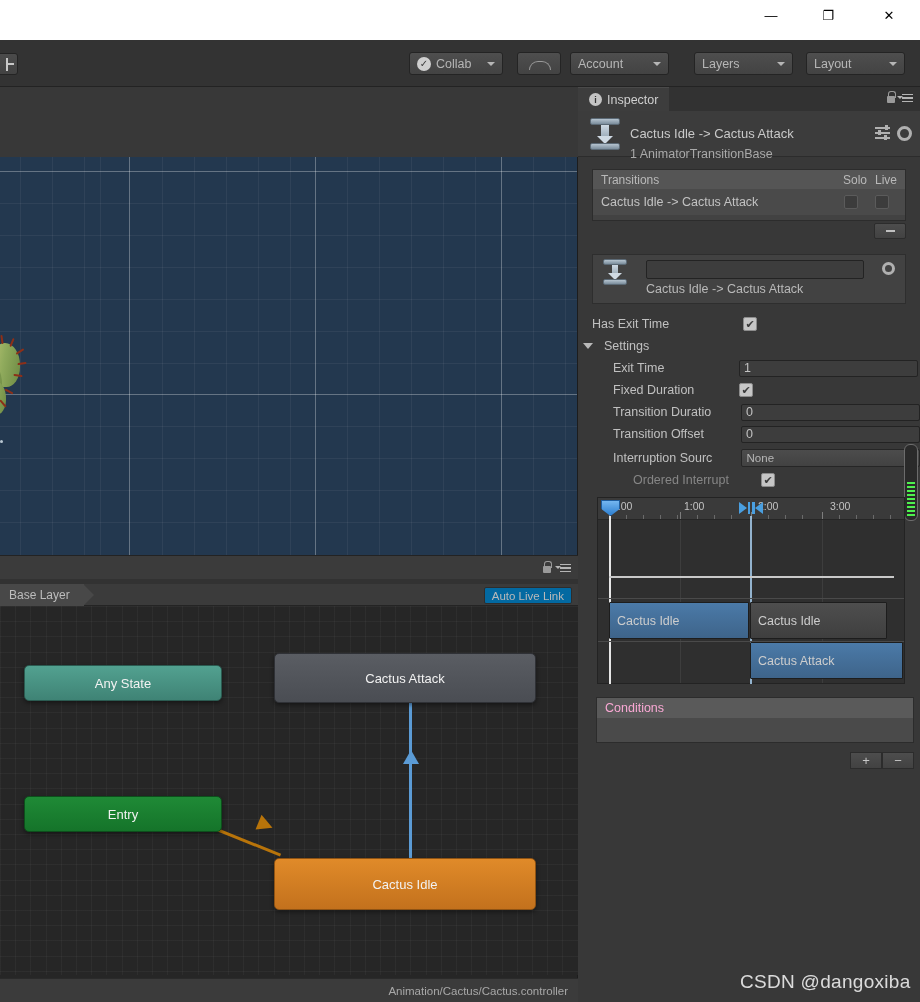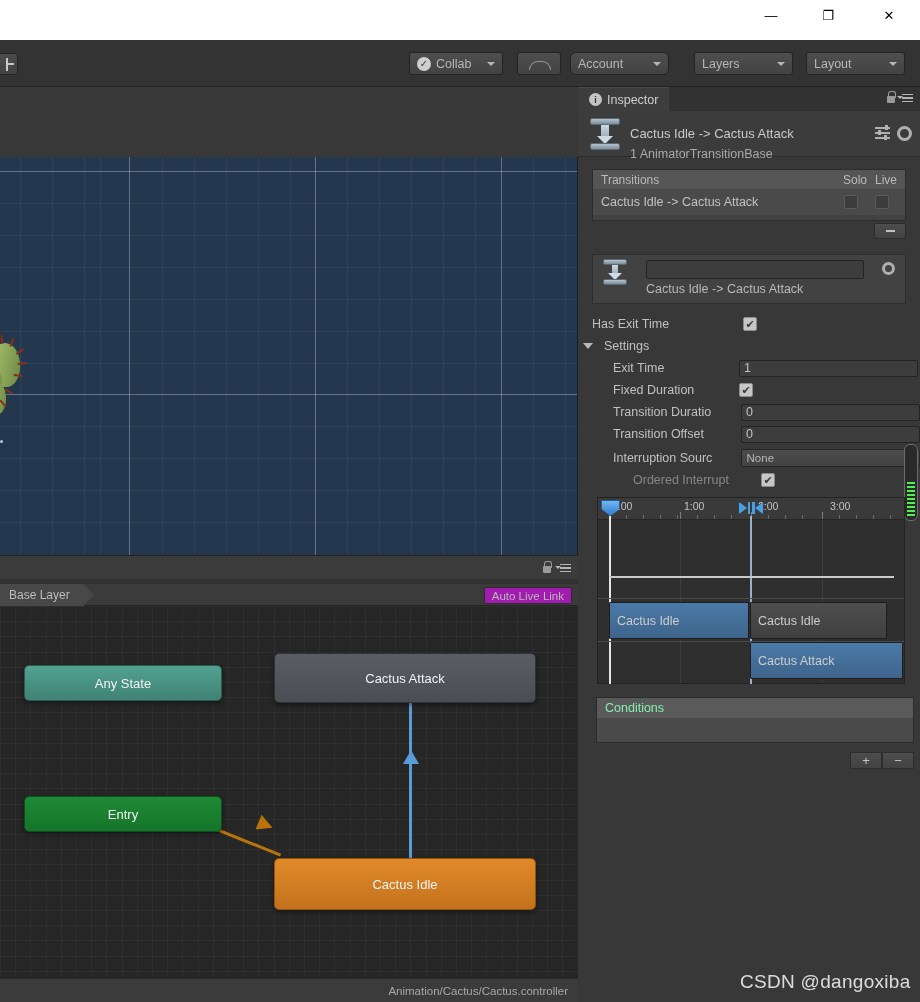--- a/index.html
+++ b/index.html
@@ -144,21 +144,21 @@
     height: 22px; padding: 0 14px 0 9px; background: #484848;
     color: #bcbcbc; font-size: 12px; display: flex; align-items: center; position: relative;
   }
   .crumb::after {
     content: ""; position: absolute; right: -10px; top: 0;
     border-top: 11px solid transparent; border-bottom: 11px solid transparent;
     border-left: 11px solid #484848;
   }
   .live-link {
     position: absolute; right: 6px; top: 3px; height: 17px; padding: 0 7px;
-    background: #a21caf; border: 1px solid #2d2d2d; border-radius: 2px;
+    background: #0369a1; border: 1px solid #2d2d2d; border-radius: 2px;
     color: #b9b9b9; font-size: 11.5px; display: flex; align-items: center;
   }
   .anim-canvas {
     position: absolute; left: 0; top: 27px; width: 578px; height: 369px;
     background:
       repeating-linear-gradient(to right, rgba(255,255,255,0.035) 0 1px, transparent 1px 15.2px),
       repeating-linear-gradient(to bottom, rgba(255,255,255,0.035) 0 1px, transparent 1px 15.2px),
       #262626;
     overflow: hidden;
   }
@@ -325,21 +325,21 @@
   .clip { position: absolute; height: 37px; border: 1px solid #1d1d1d; border-radius: 1px;
           display: flex; align-items: center; padding-left: 7px; color: #cdcdcd; font-size: 12.5px; }
   .clip.sel { background: linear-gradient(#4b7aa8,#3e648a); }
   .clip.unsel { background: linear-gradient(#4e4e4e,#3f3f3f); }
   .whiteline { position: absolute; left: 11px; width: 285px; height: 1.5px; background: #c9c9c9; }
 
   
   .cond-box { position: absolute; left: 596px; top: 697px; width: 318px; height: 46px;
               background: #4a4a4a; border: 1px solid #2c2c2c; }
   .cond-head { height: 20px; background: #5a5a5a; display: flex; align-items: center;
-               padding: 0 8px; color: #86efac; font-size: 12.5px; }
+               padding: 0 8px; color: #f9a8d4; font-size: 12.5px; }
   .cond-empty { height: 24px; display: flex; align-items: center; padding: 0 8px;
                 color: #c0c0c0; font-size: 12.5px; }
   .cond-btns { position: absolute; left: 850px; top: 752px; width: 64px; height: 17px; display: flex; }
   .cond-btn { width: 32px; height: 17px; background: linear-gradient(#4d4d4d,#424242);
               border: 1px solid #2c2c2c; display: flex; align-items: center; justify-content: center;
               color: #c8c8c8; font-size: 13px; line-height: 1; }
 
   
   .preview-bar { position: absolute; left: 578px; bottom: 0; width: 342px; height: 24px;
                  background: #3b3b3b; border-top: 1px solid #2b2b2b; display: flex; align-items: center; }
@@ -375,21 +375,21 @@
       </div>
     </div>
 
     <div class="tb-group" style="left:517px;">
       <div class="tb-btn" style="width:44px;justify-content:center;">
         <span class="cloud-glyph"></span>
       </div>
     </div>
 
     <div class="tb-group" style="left:570px;">
-      <div class="tb-btn" style="width:99px;border-radius:6px;">
+      <div class="tb-btn" style="width:99px;">
         <span>Account</span>
         <span class="caret" style="margin-left:auto;"></span>
       </div>
     </div>
 
     <div class="tb-group" style="left:694px;">
       <div class="tb-btn" style="width:99px;">
         <span>Layers</span>
         <span class="caret" style="margin-left:auto;"></span>
       </div>

